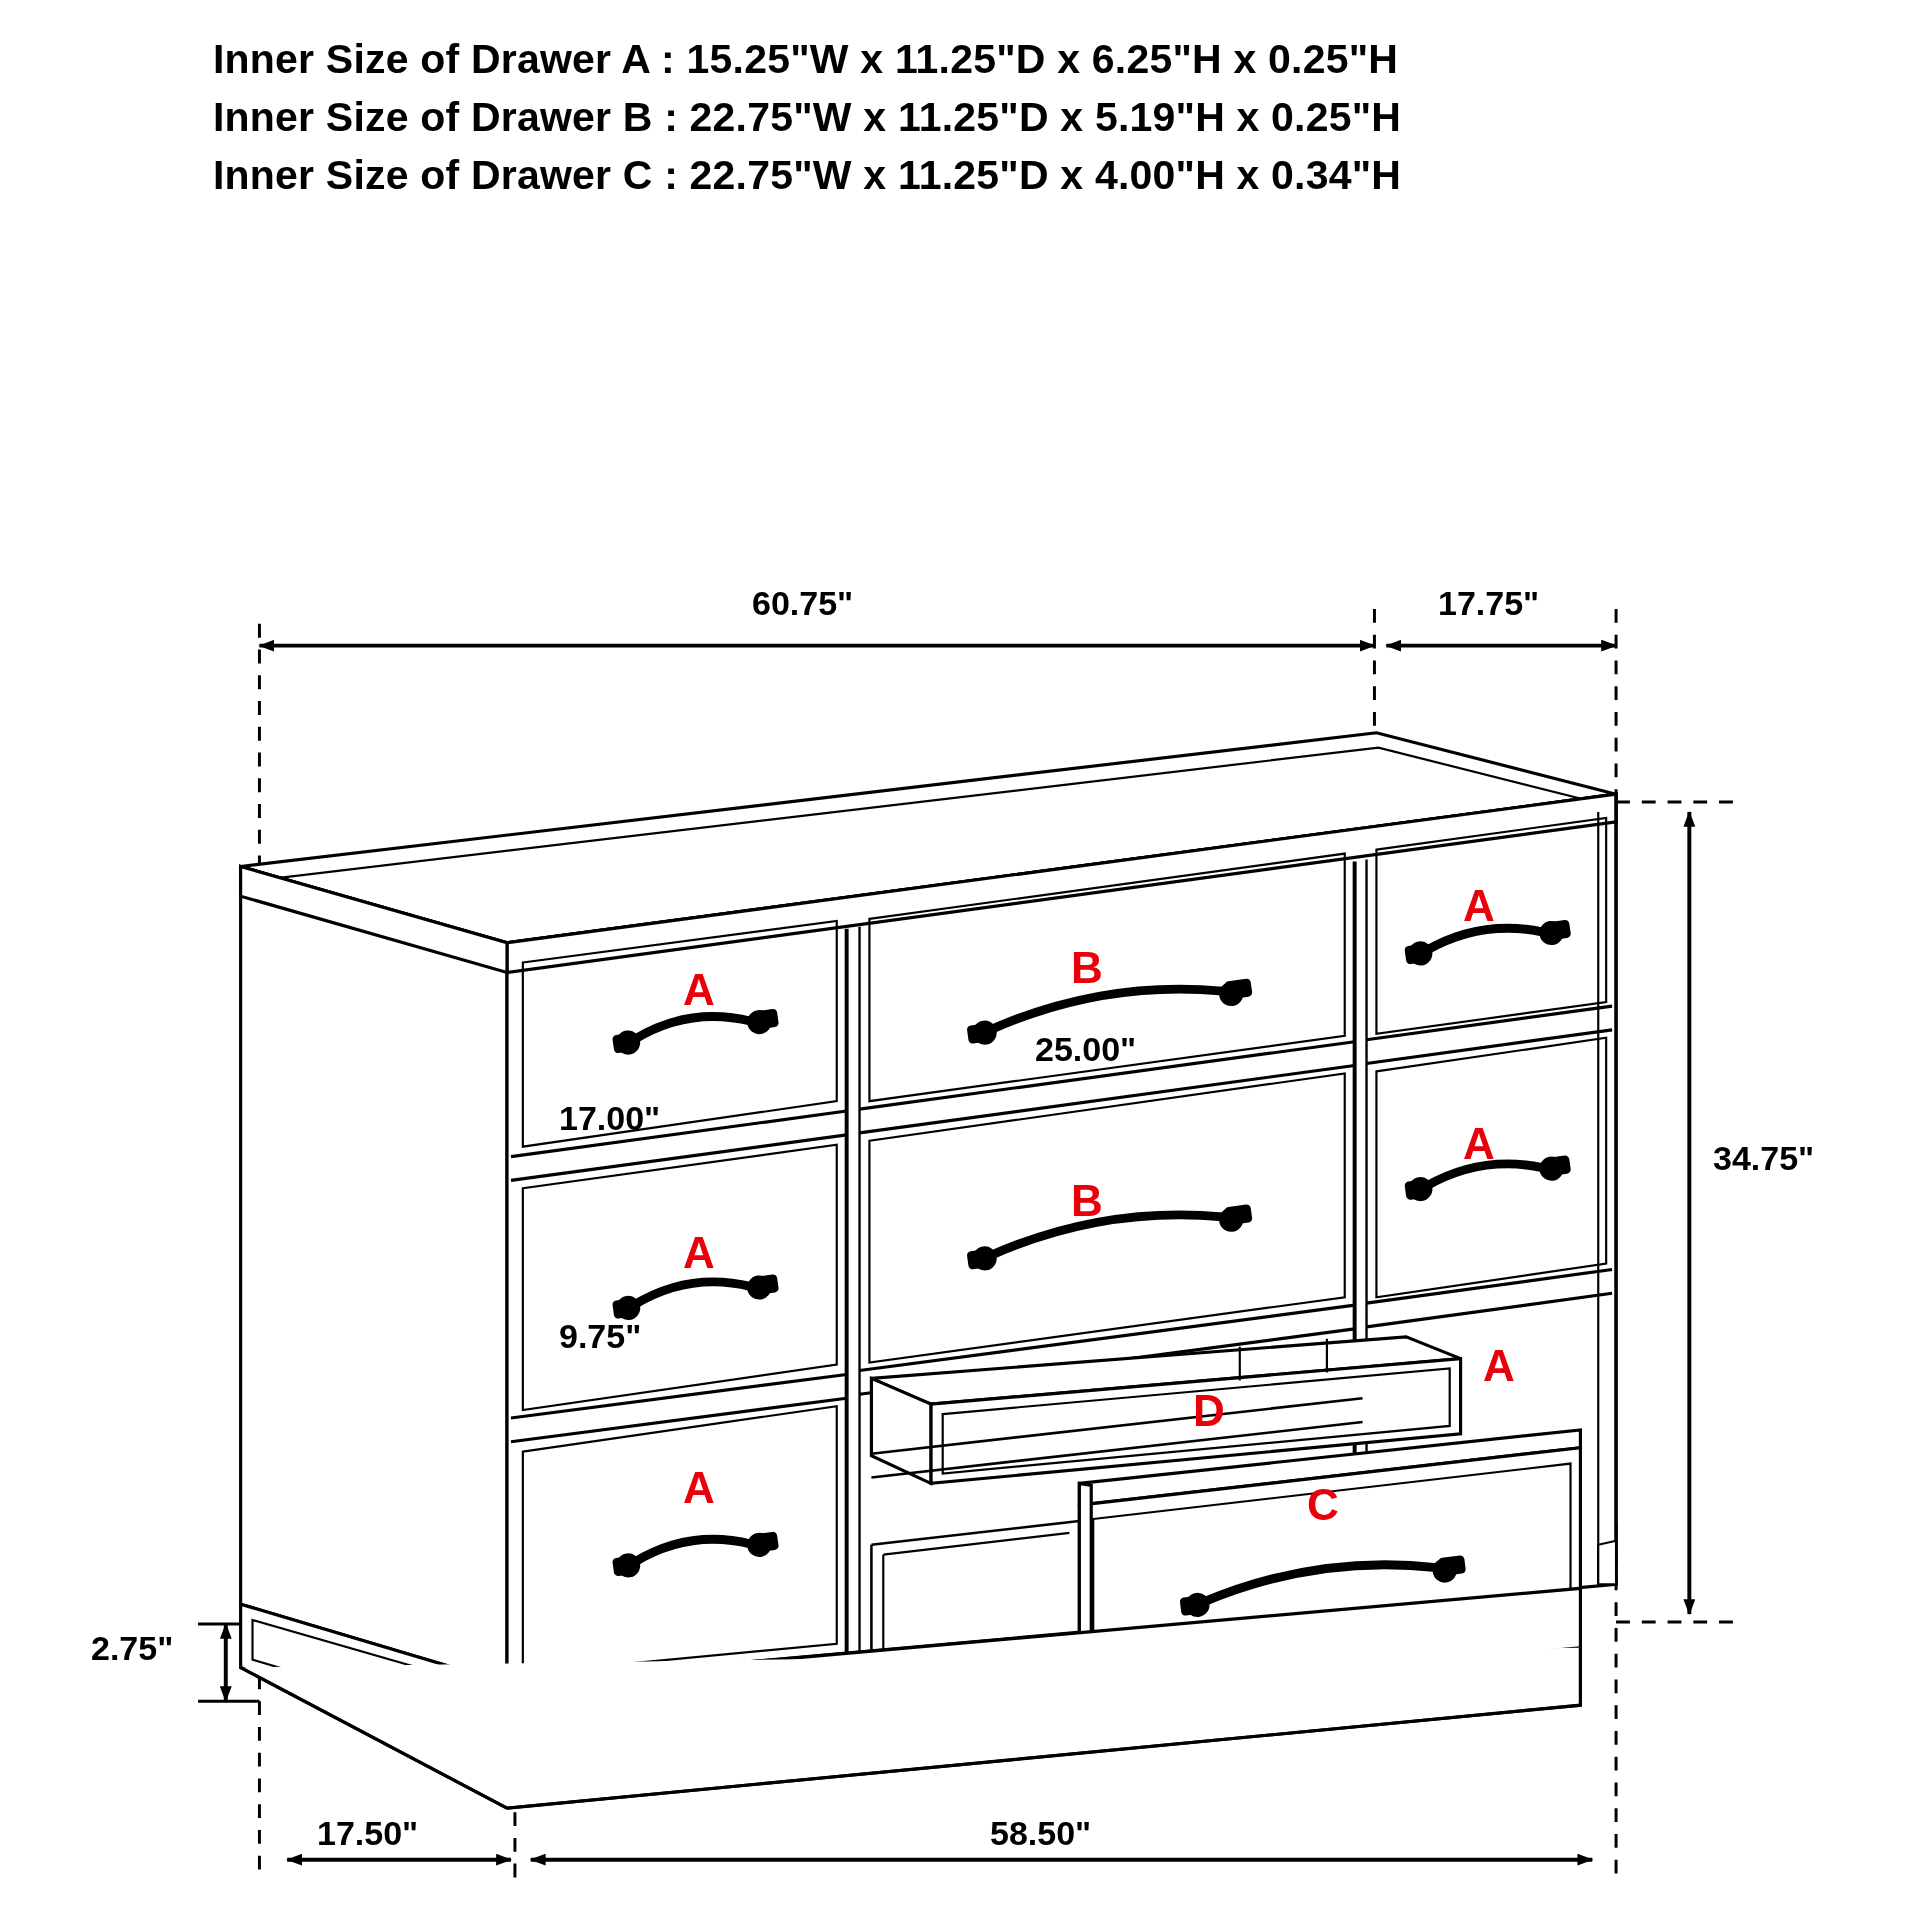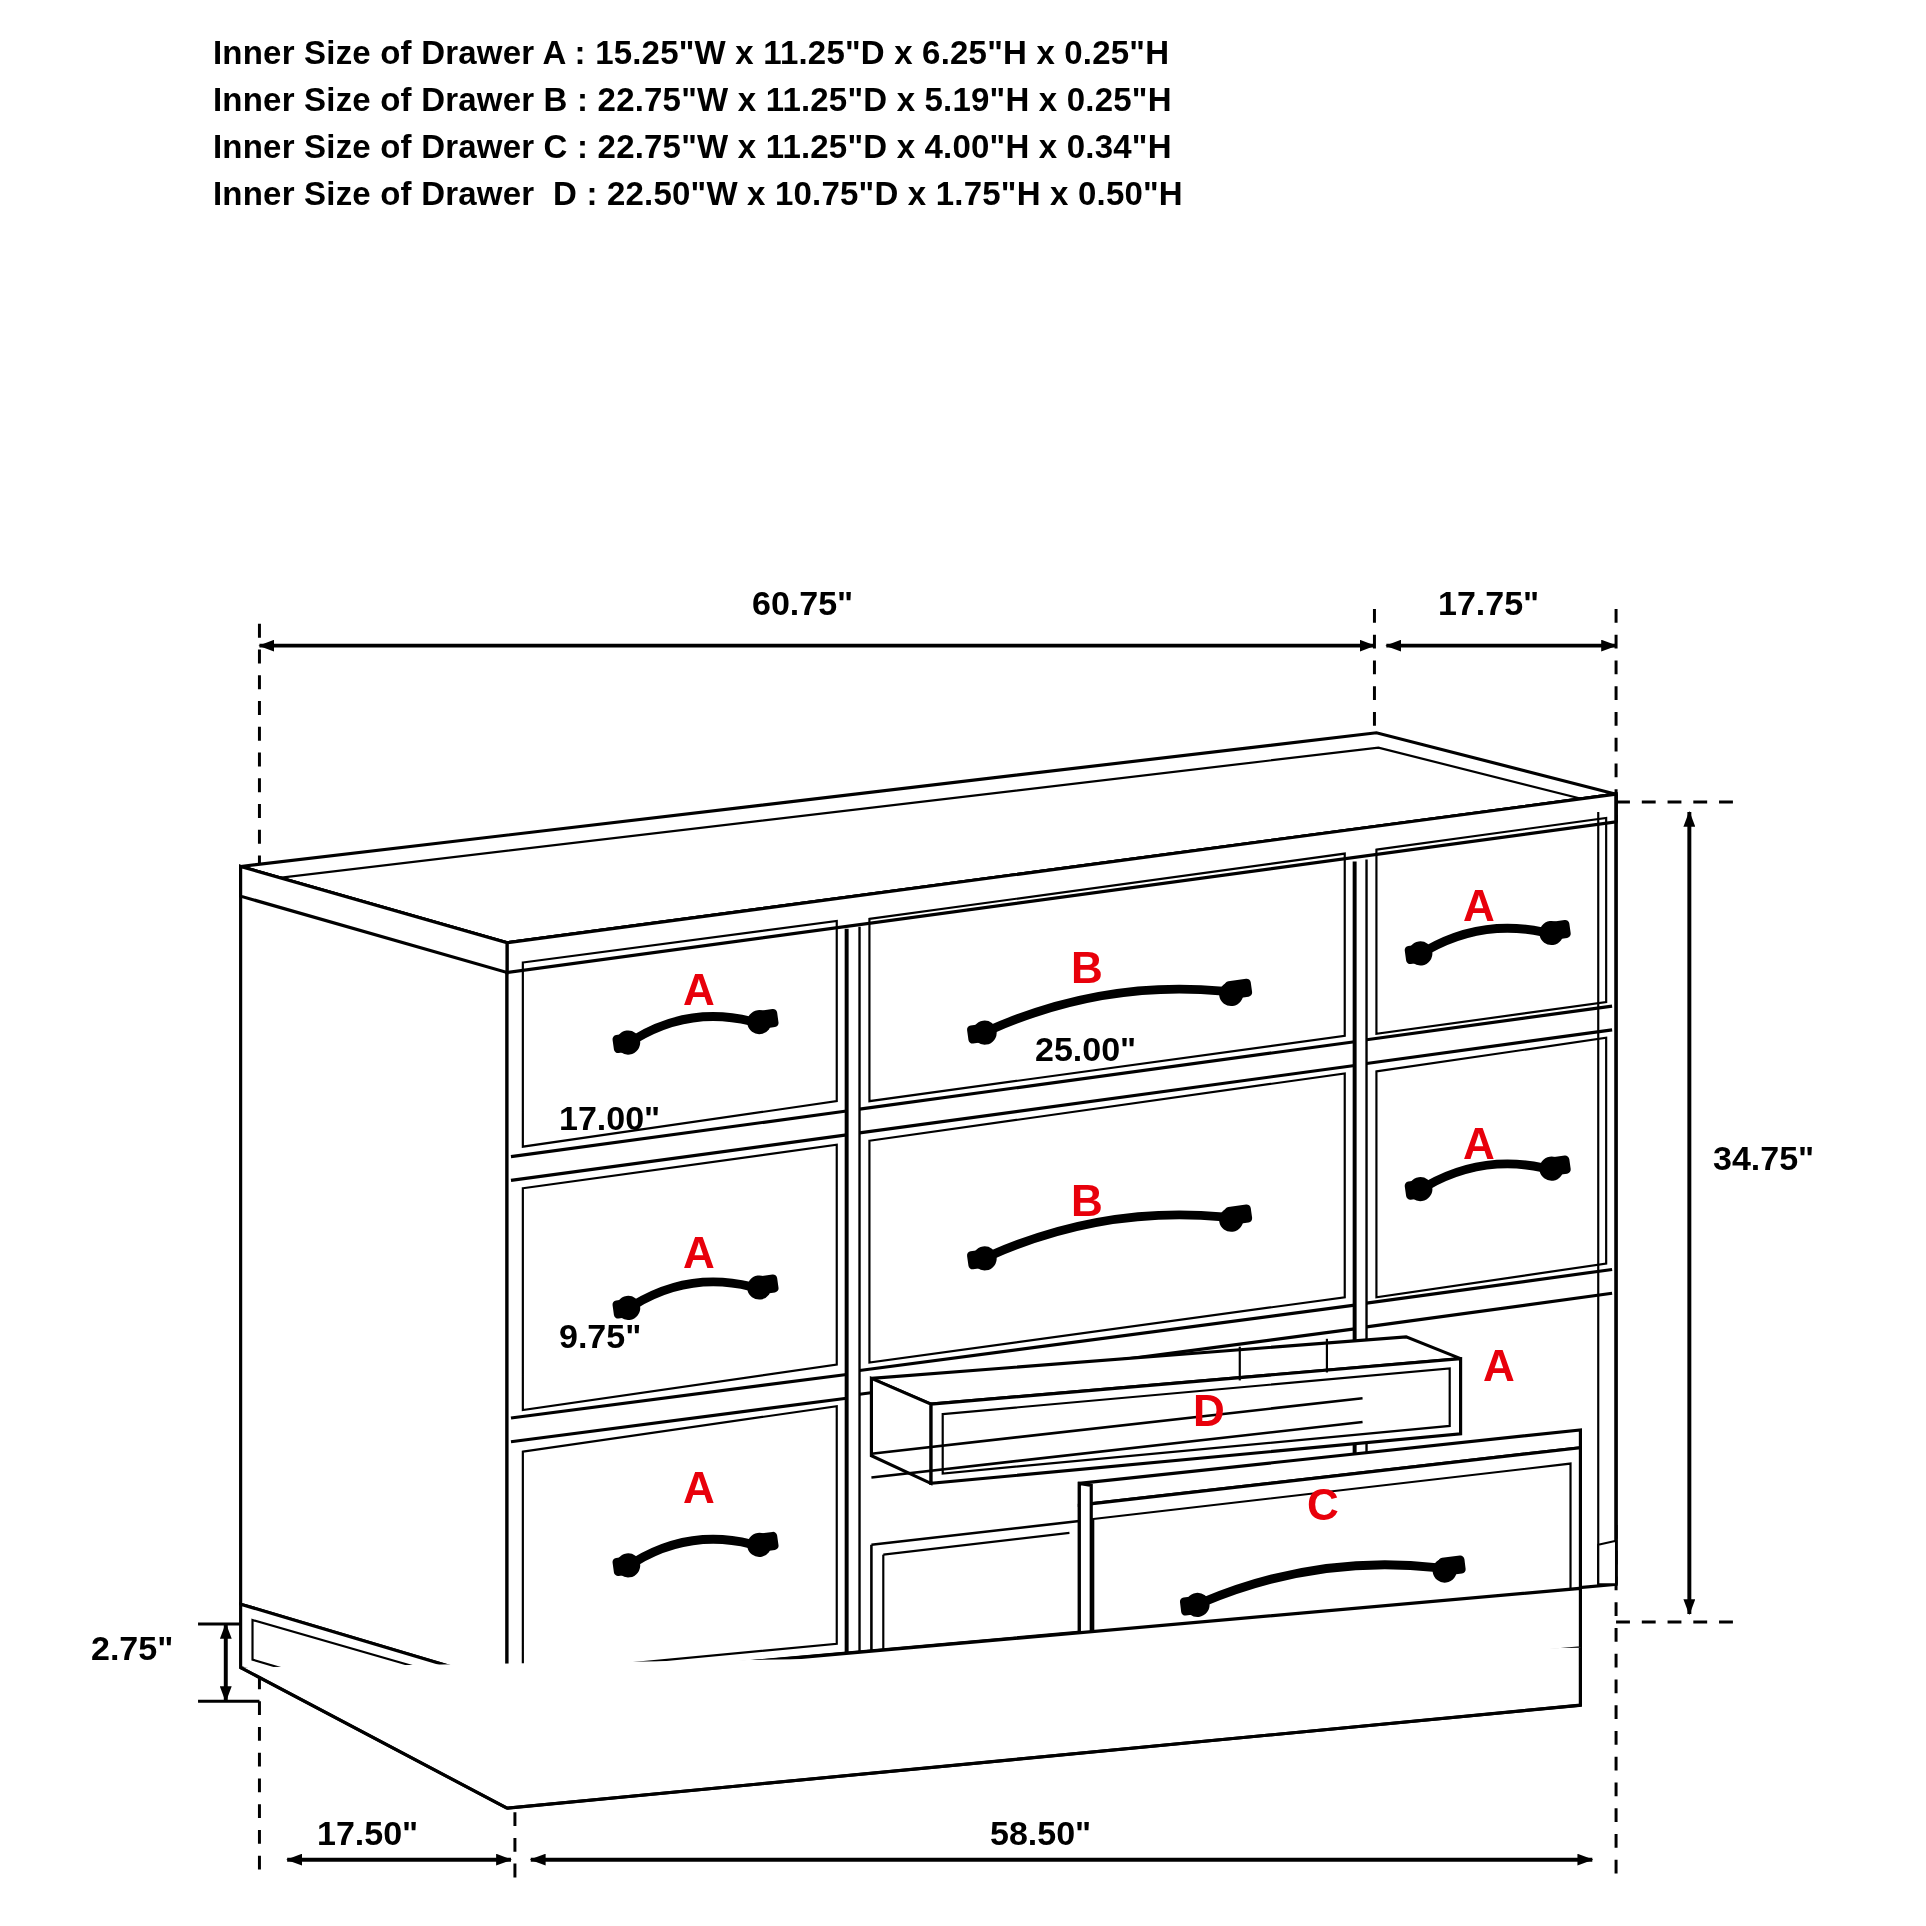--- a/index.html
+++ b/index.html
@@ -1,39 +1,38 @@
 <!DOCTYPE html>
 <html><head>
 <meta charset="utf-8">
 <style>
   html,body{margin:0;padding:0;background:#ffffff;}
   body{width:1927px;height:1927px;position:relative;overflow:hidden;
        font-family:"Liberation Sans",sans-serif;color:#000;}
 
   
   #spec-list{position:absolute;left:213px;top:30px;width:1544px;}
-  .spec-line{font-size:33px;font-weight:bold;letter-spacing:0.2px;line-height:1.42;
+  .spec-line{font-size:41px;font-weight:bold;letter-spacing:0.2px;line-height:1.42;
              white-space:pre;}
 
   
   #drawing{position:absolute;left:0;top:0;width:1927px;height:1927px;}
   #drawing svg{display:block;}
 
   
   .dim{position:absolute;font-size:34px;font-weight:bold;white-space:nowrap;}
   .letter{position:absolute;font-size:44px;font-weight:bold;color:#e8000b;white-space:nowrap;}
 </style>
 </head>
 <body>
 
 <div id="spec-list">
   <div class="spec-line">Inner Size of Drawer A : 15.25"W x 11.25"D x 6.25"H x 0.25"H</div>
   <div class="spec-line">Inner Size of Drawer B : 22.75"W x 11.25"D x 5.19"H x 0.25"H</div>
   <div class="spec-line">Inner Size of Drawer C : 22.75"W x 11.25"D x 4.00"H x 0.34"H</div>
-  <div class="spec-line">Inner Size of Drawer  D : 22.50"W x 10.75"D x 1.75"H x 0.50"H</div>
 </div>
 
 <div id="drawing">
 <svg width="1927" height="1927" viewBox="0 0 1946 1946" xmlns="http://www.w3.org/2000/svg">
 
   <defs>
     <marker id="arrH" markerWidth="16" markerHeight="12" refX="15" refY="6" orient="auto" markerUnits="userSpaceOnUse">
       <path d="M0,0 L16,6 L0,12 z" fill="#000"></path>
     </marker>
     <marker id="arrHs" markerWidth="16" markerHeight="12" refX="1" refY="6" orient="auto" markerUnits="userSpaceOnUse">

